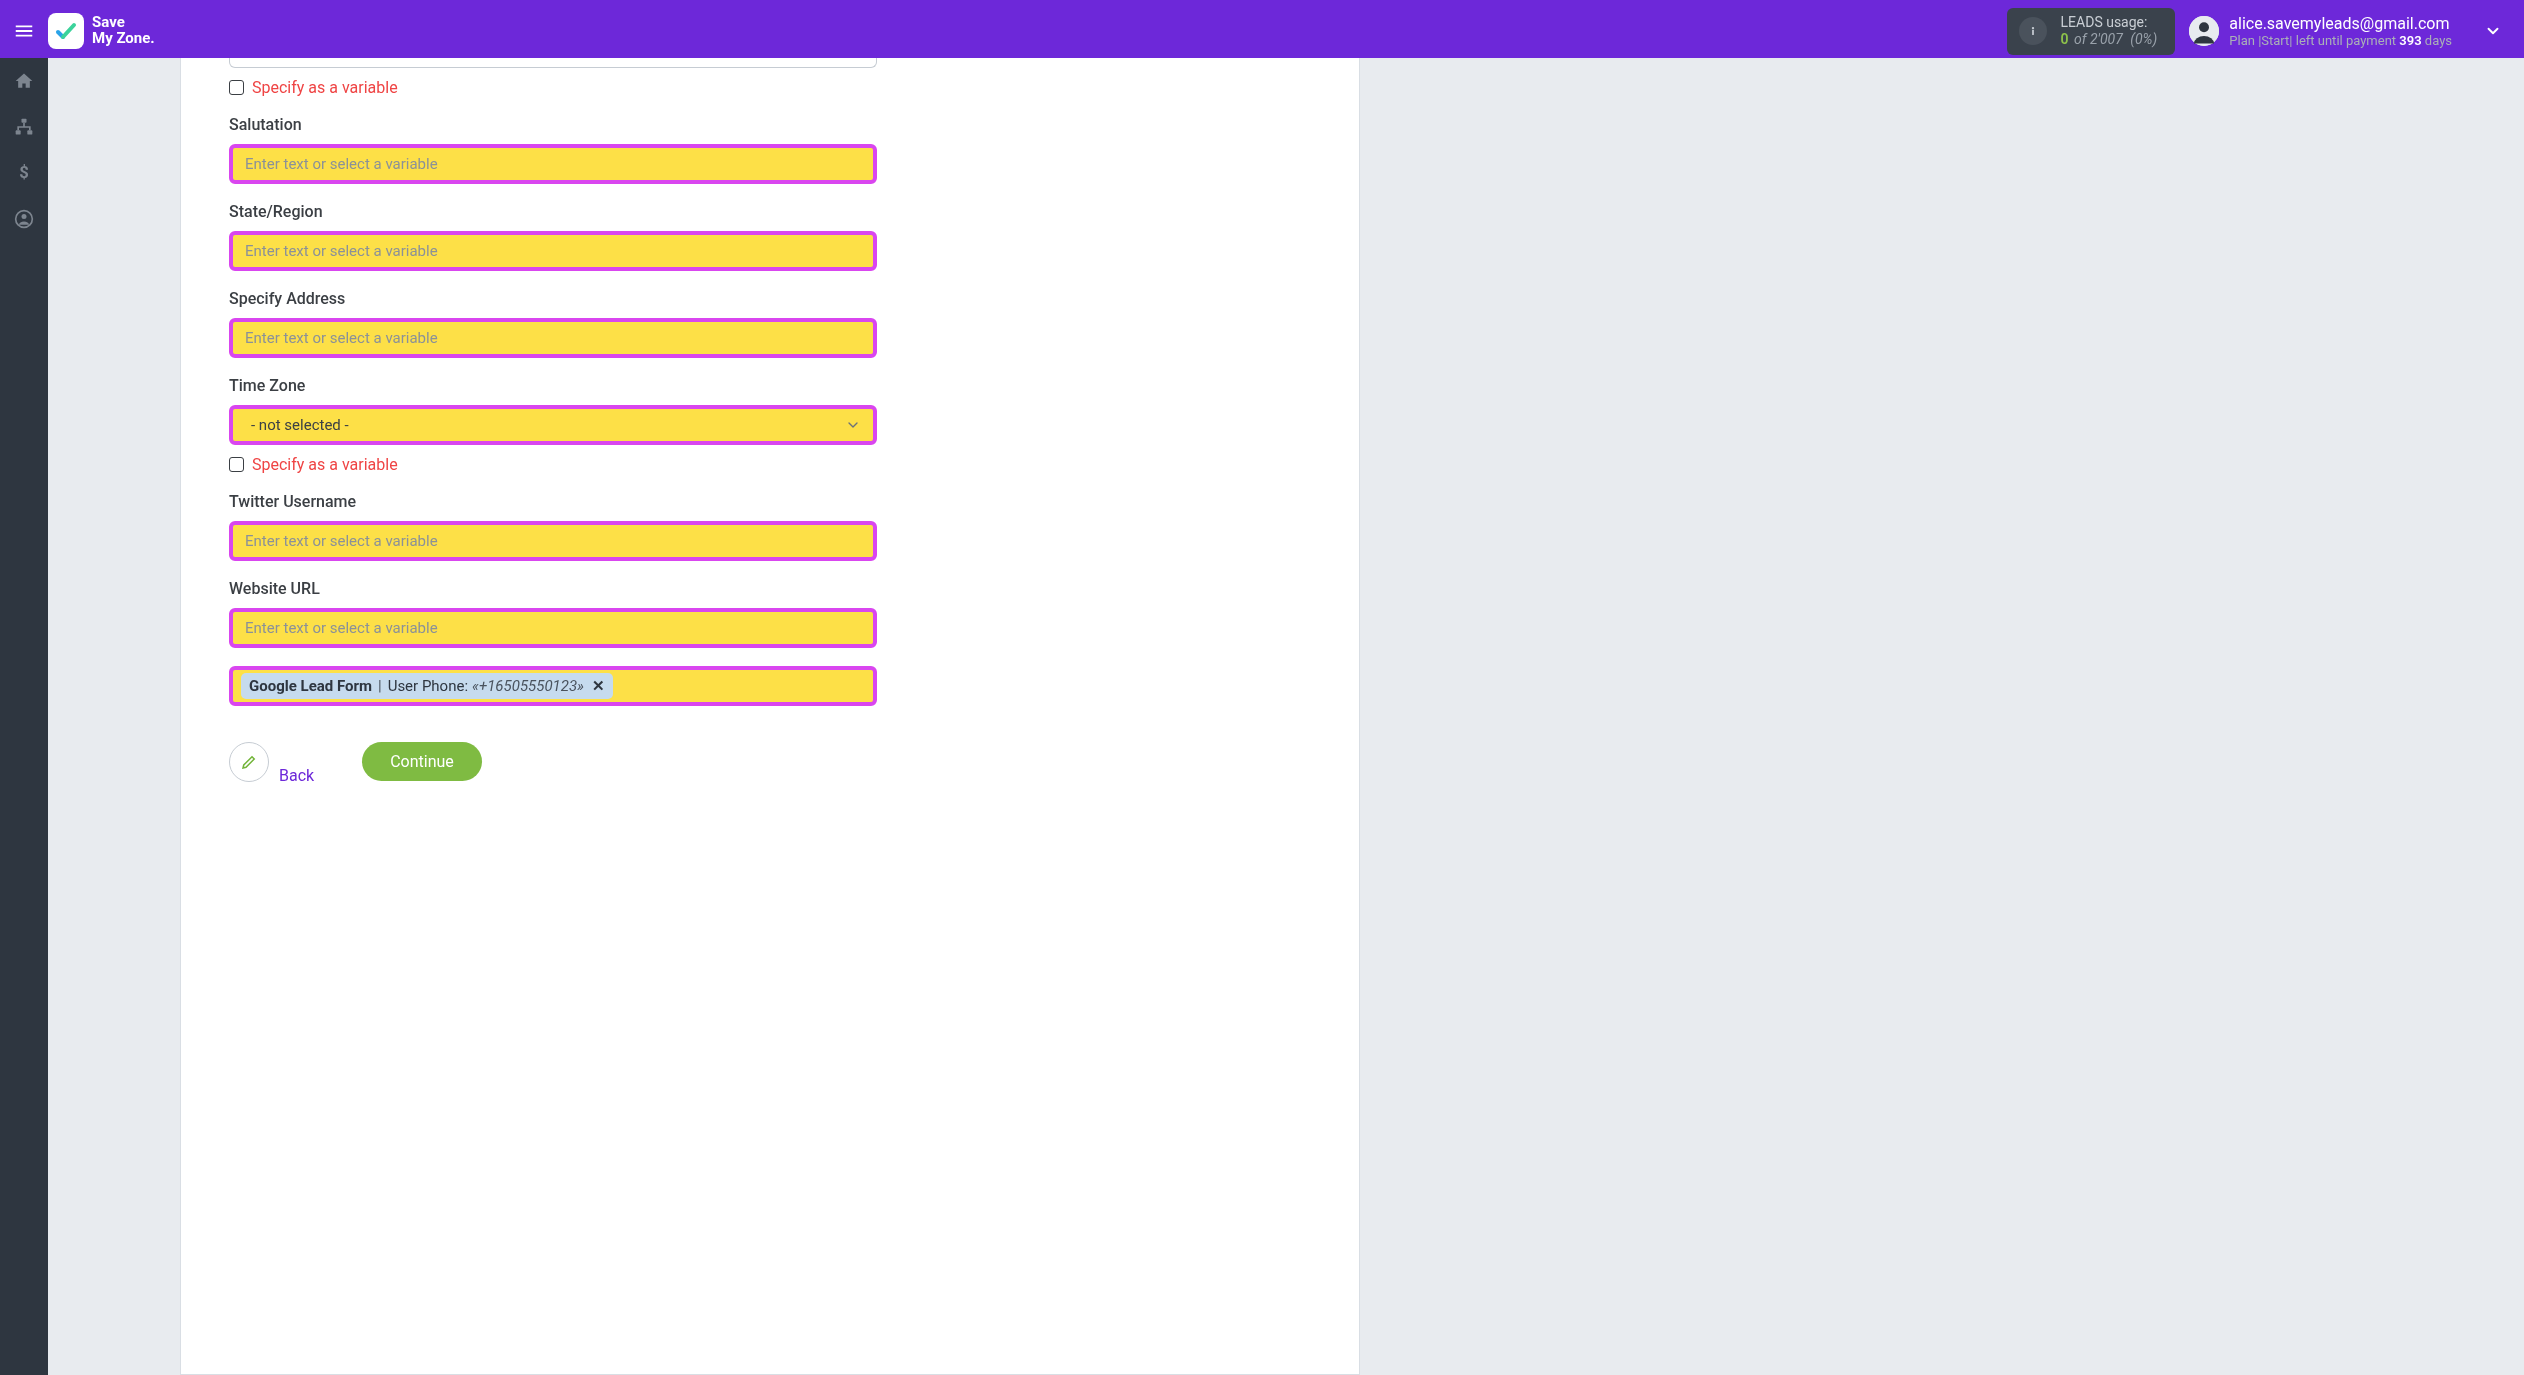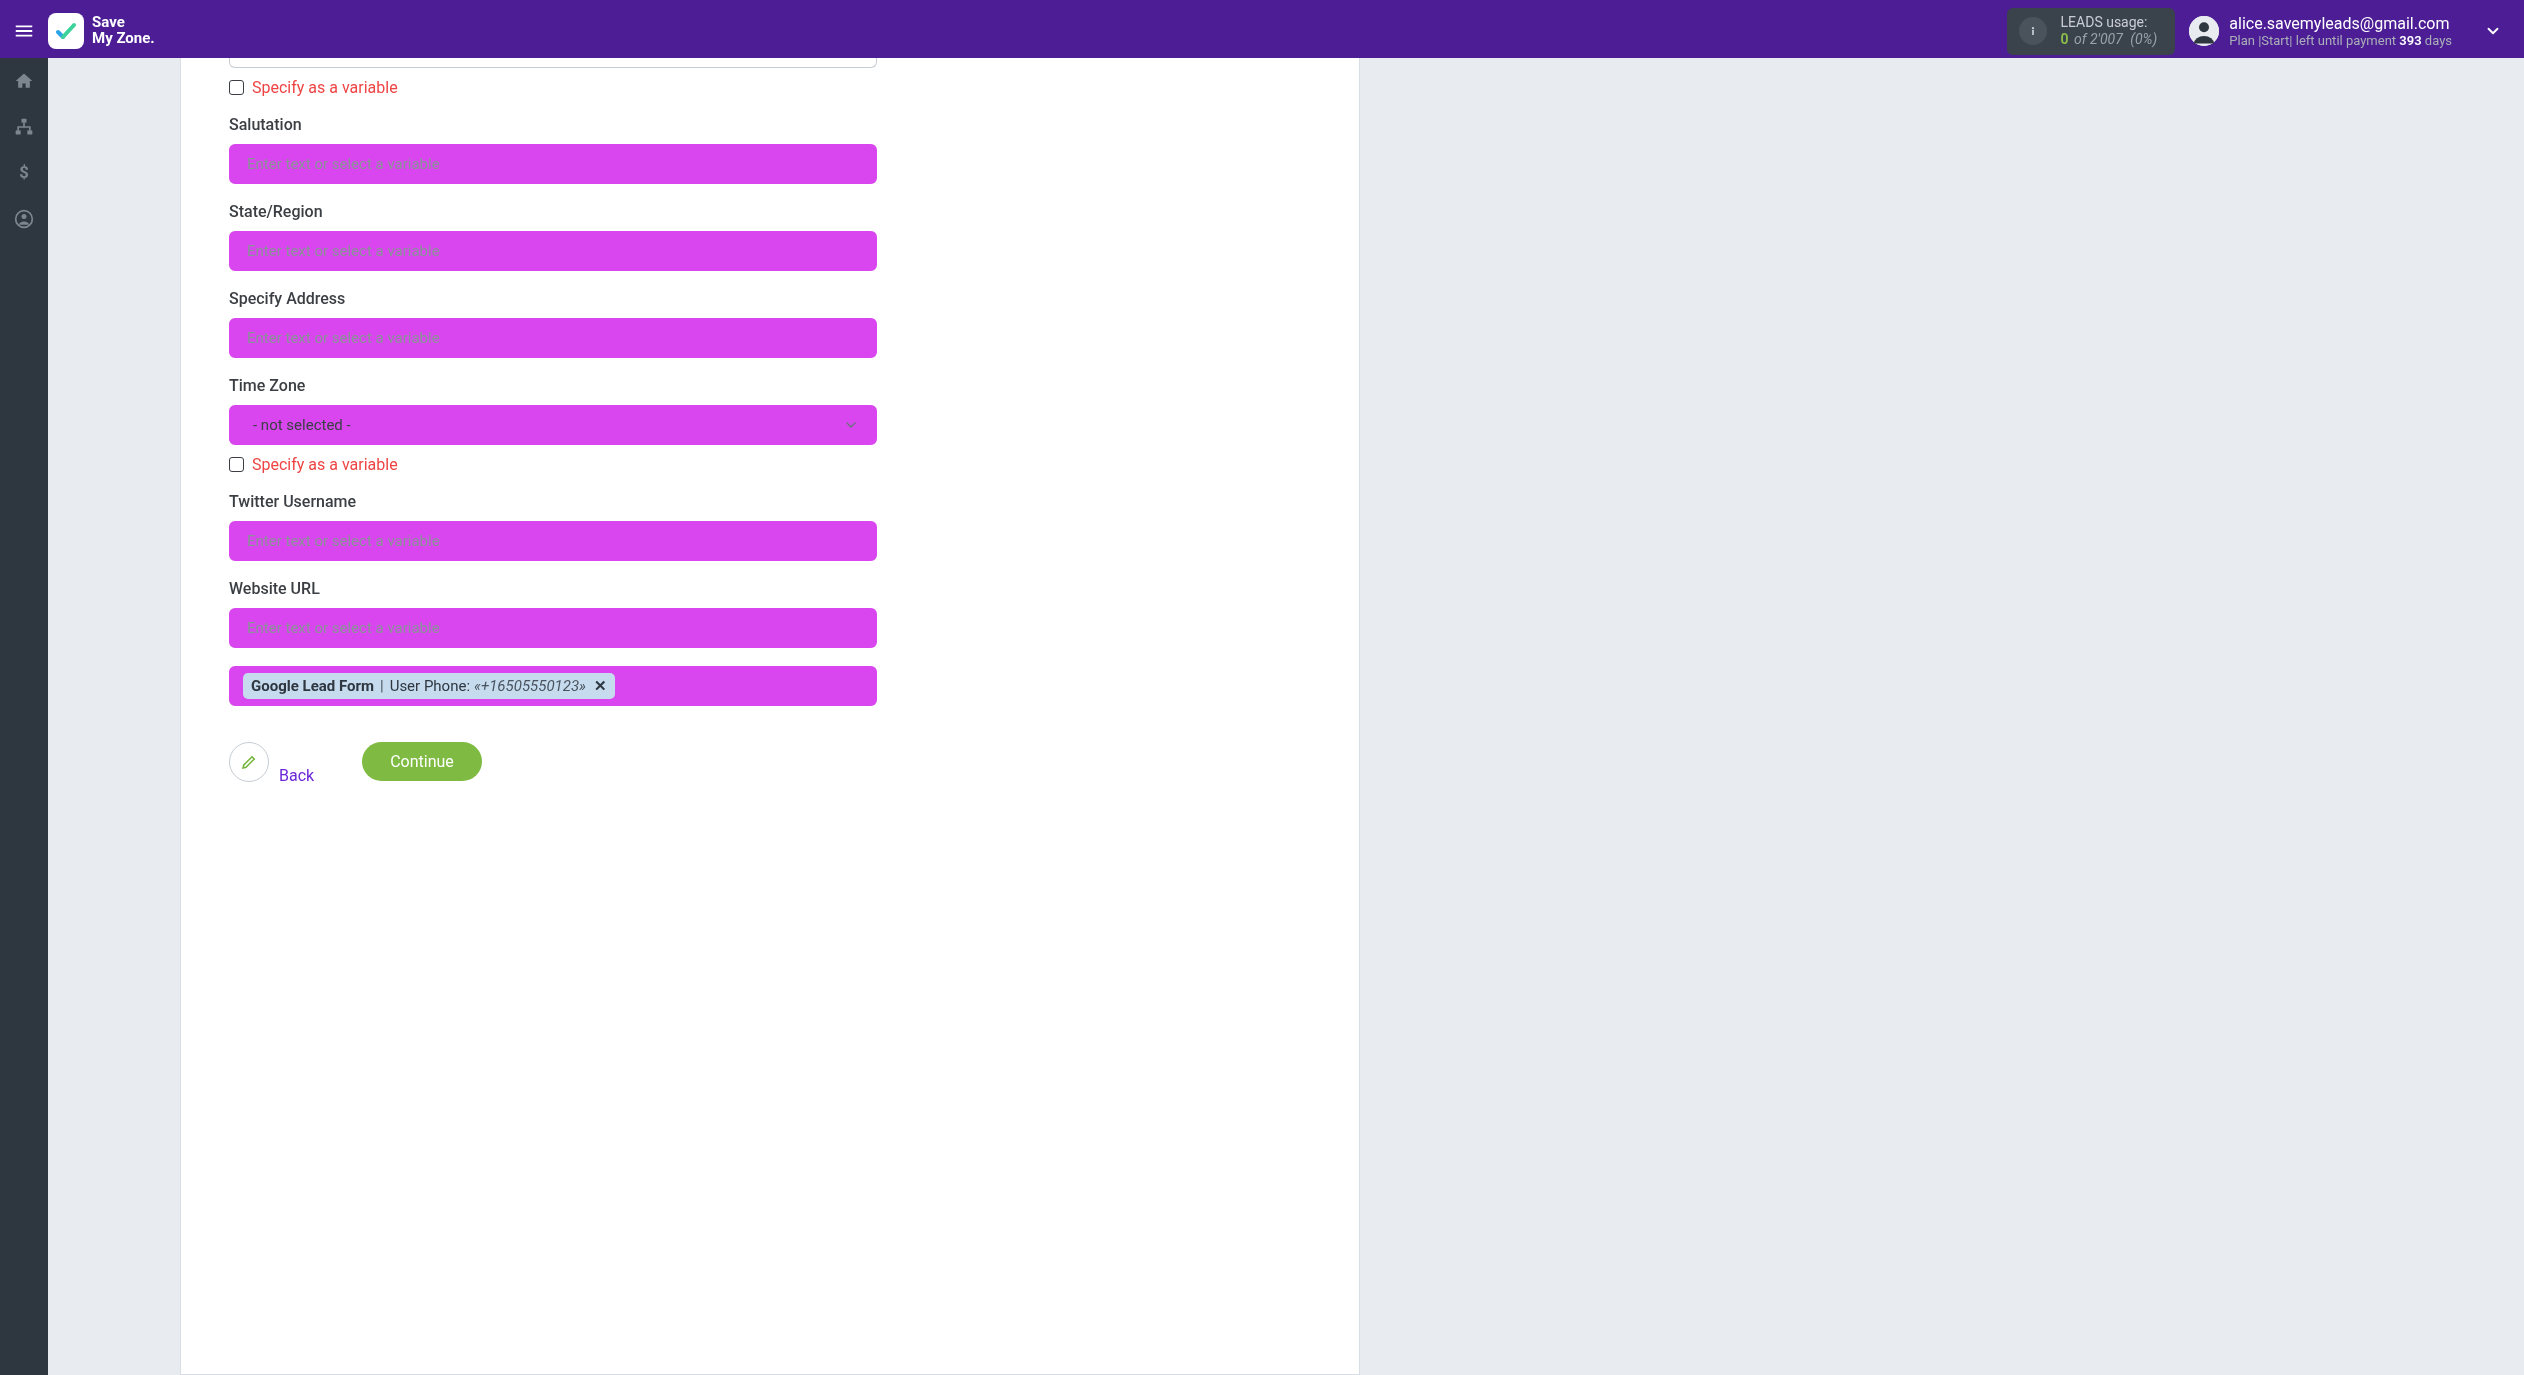--- a/index.html
+++ b/index.html
@@ -16,21 +16,21 @@
 
     .app {
       display: flex;
       flex-direction: column;
       height: 100vh;
       width: 100vw;
     }
 
     
     .header {
-      background: #4c1d95;
+      background: #6d28d9;
       height: 58px;
       display: flex;
       align-items: center;
       padding: 4px 8px 0 0;
       color: #fff;
       flex-shrink: 0;
     }
 
     .menu-btn {
       width: 48px;
@@ -158,27 +158,27 @@
     .field-group { margin-top: 18px; }
     .label {
       font-size: 16px;
       color: #3b3f44;
       font-weight: 500;
       margin-bottom: 10px;
       display: block;
     }
     .text-input, .select-box, .tag-input {
       width: 648px;
-      border: 6px solid #d946ef;
+      border: 4px solid #d946ef;
       border-radius: 6px;
       height: 40px;
       padding: 0 12px;
       font-size: 15px;
       color: #333;
-      background: #d946ef;
+      background: #fde047;
       display: flex;
       align-items: center;
     }
     .text-input::placeholder { color: #8b9198; }
     .text-input { outline: none; }
 
     .select-box {
       justify-content: space-between;
       cursor: pointer;
       color: #3b4045;

